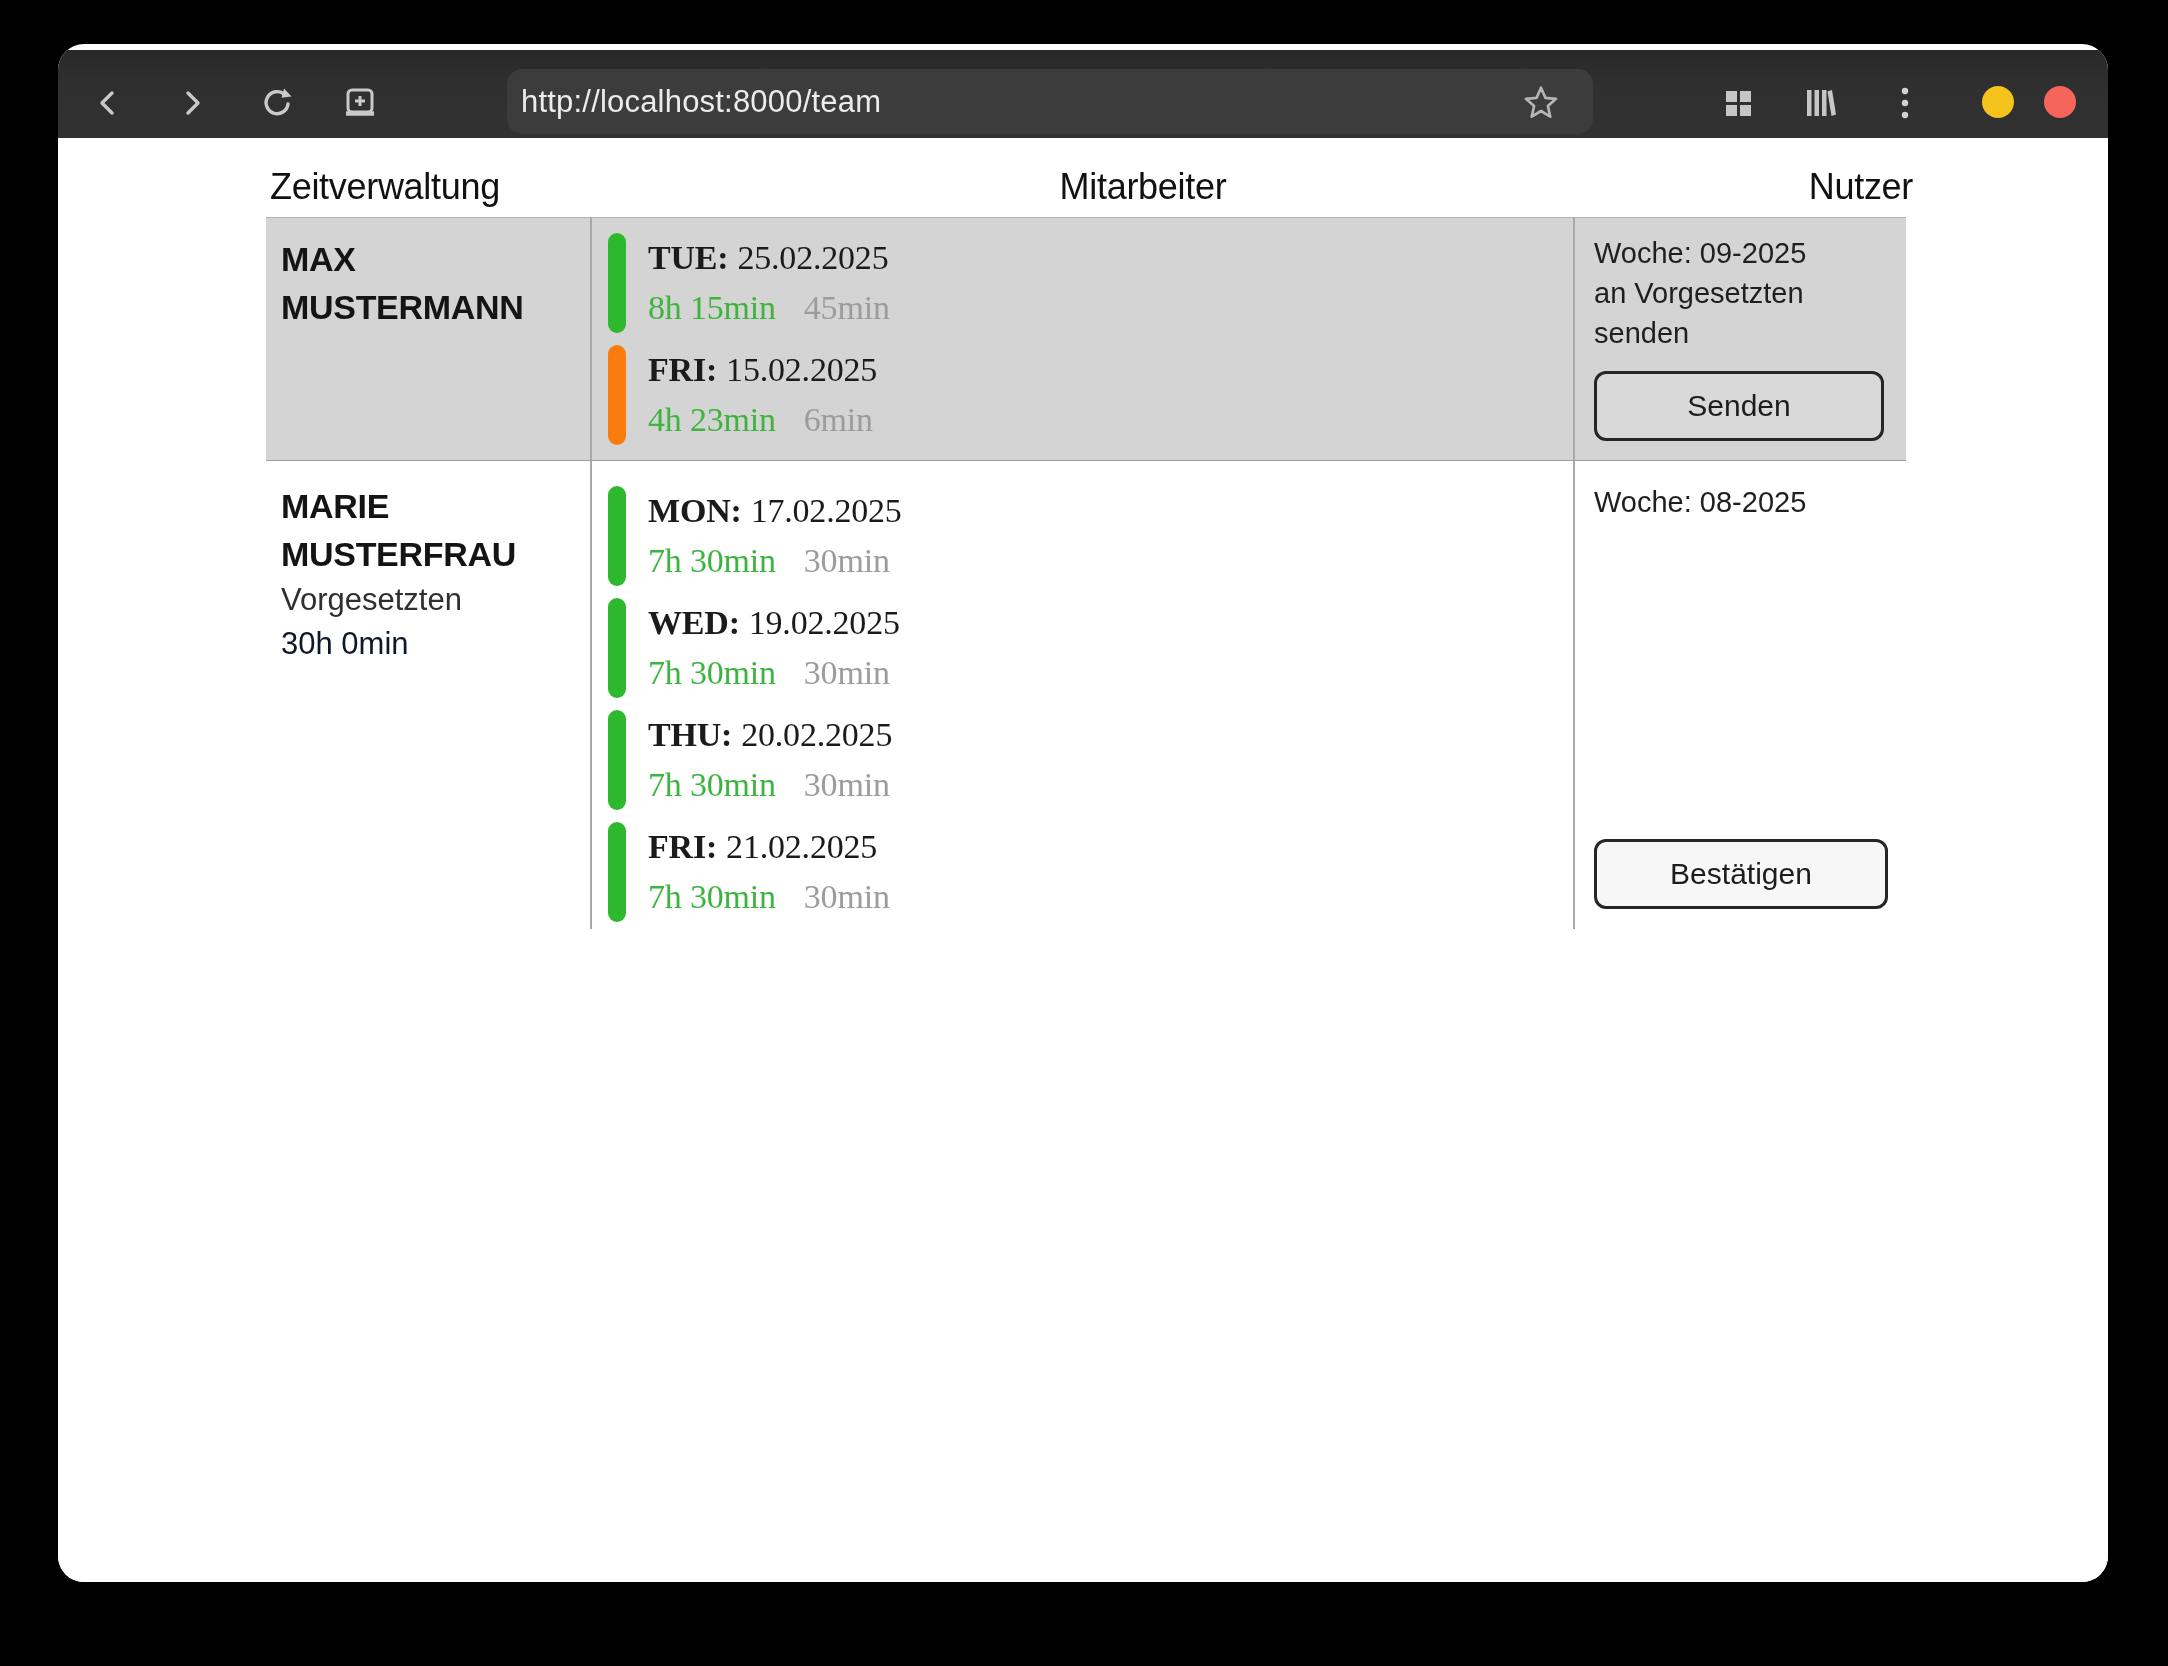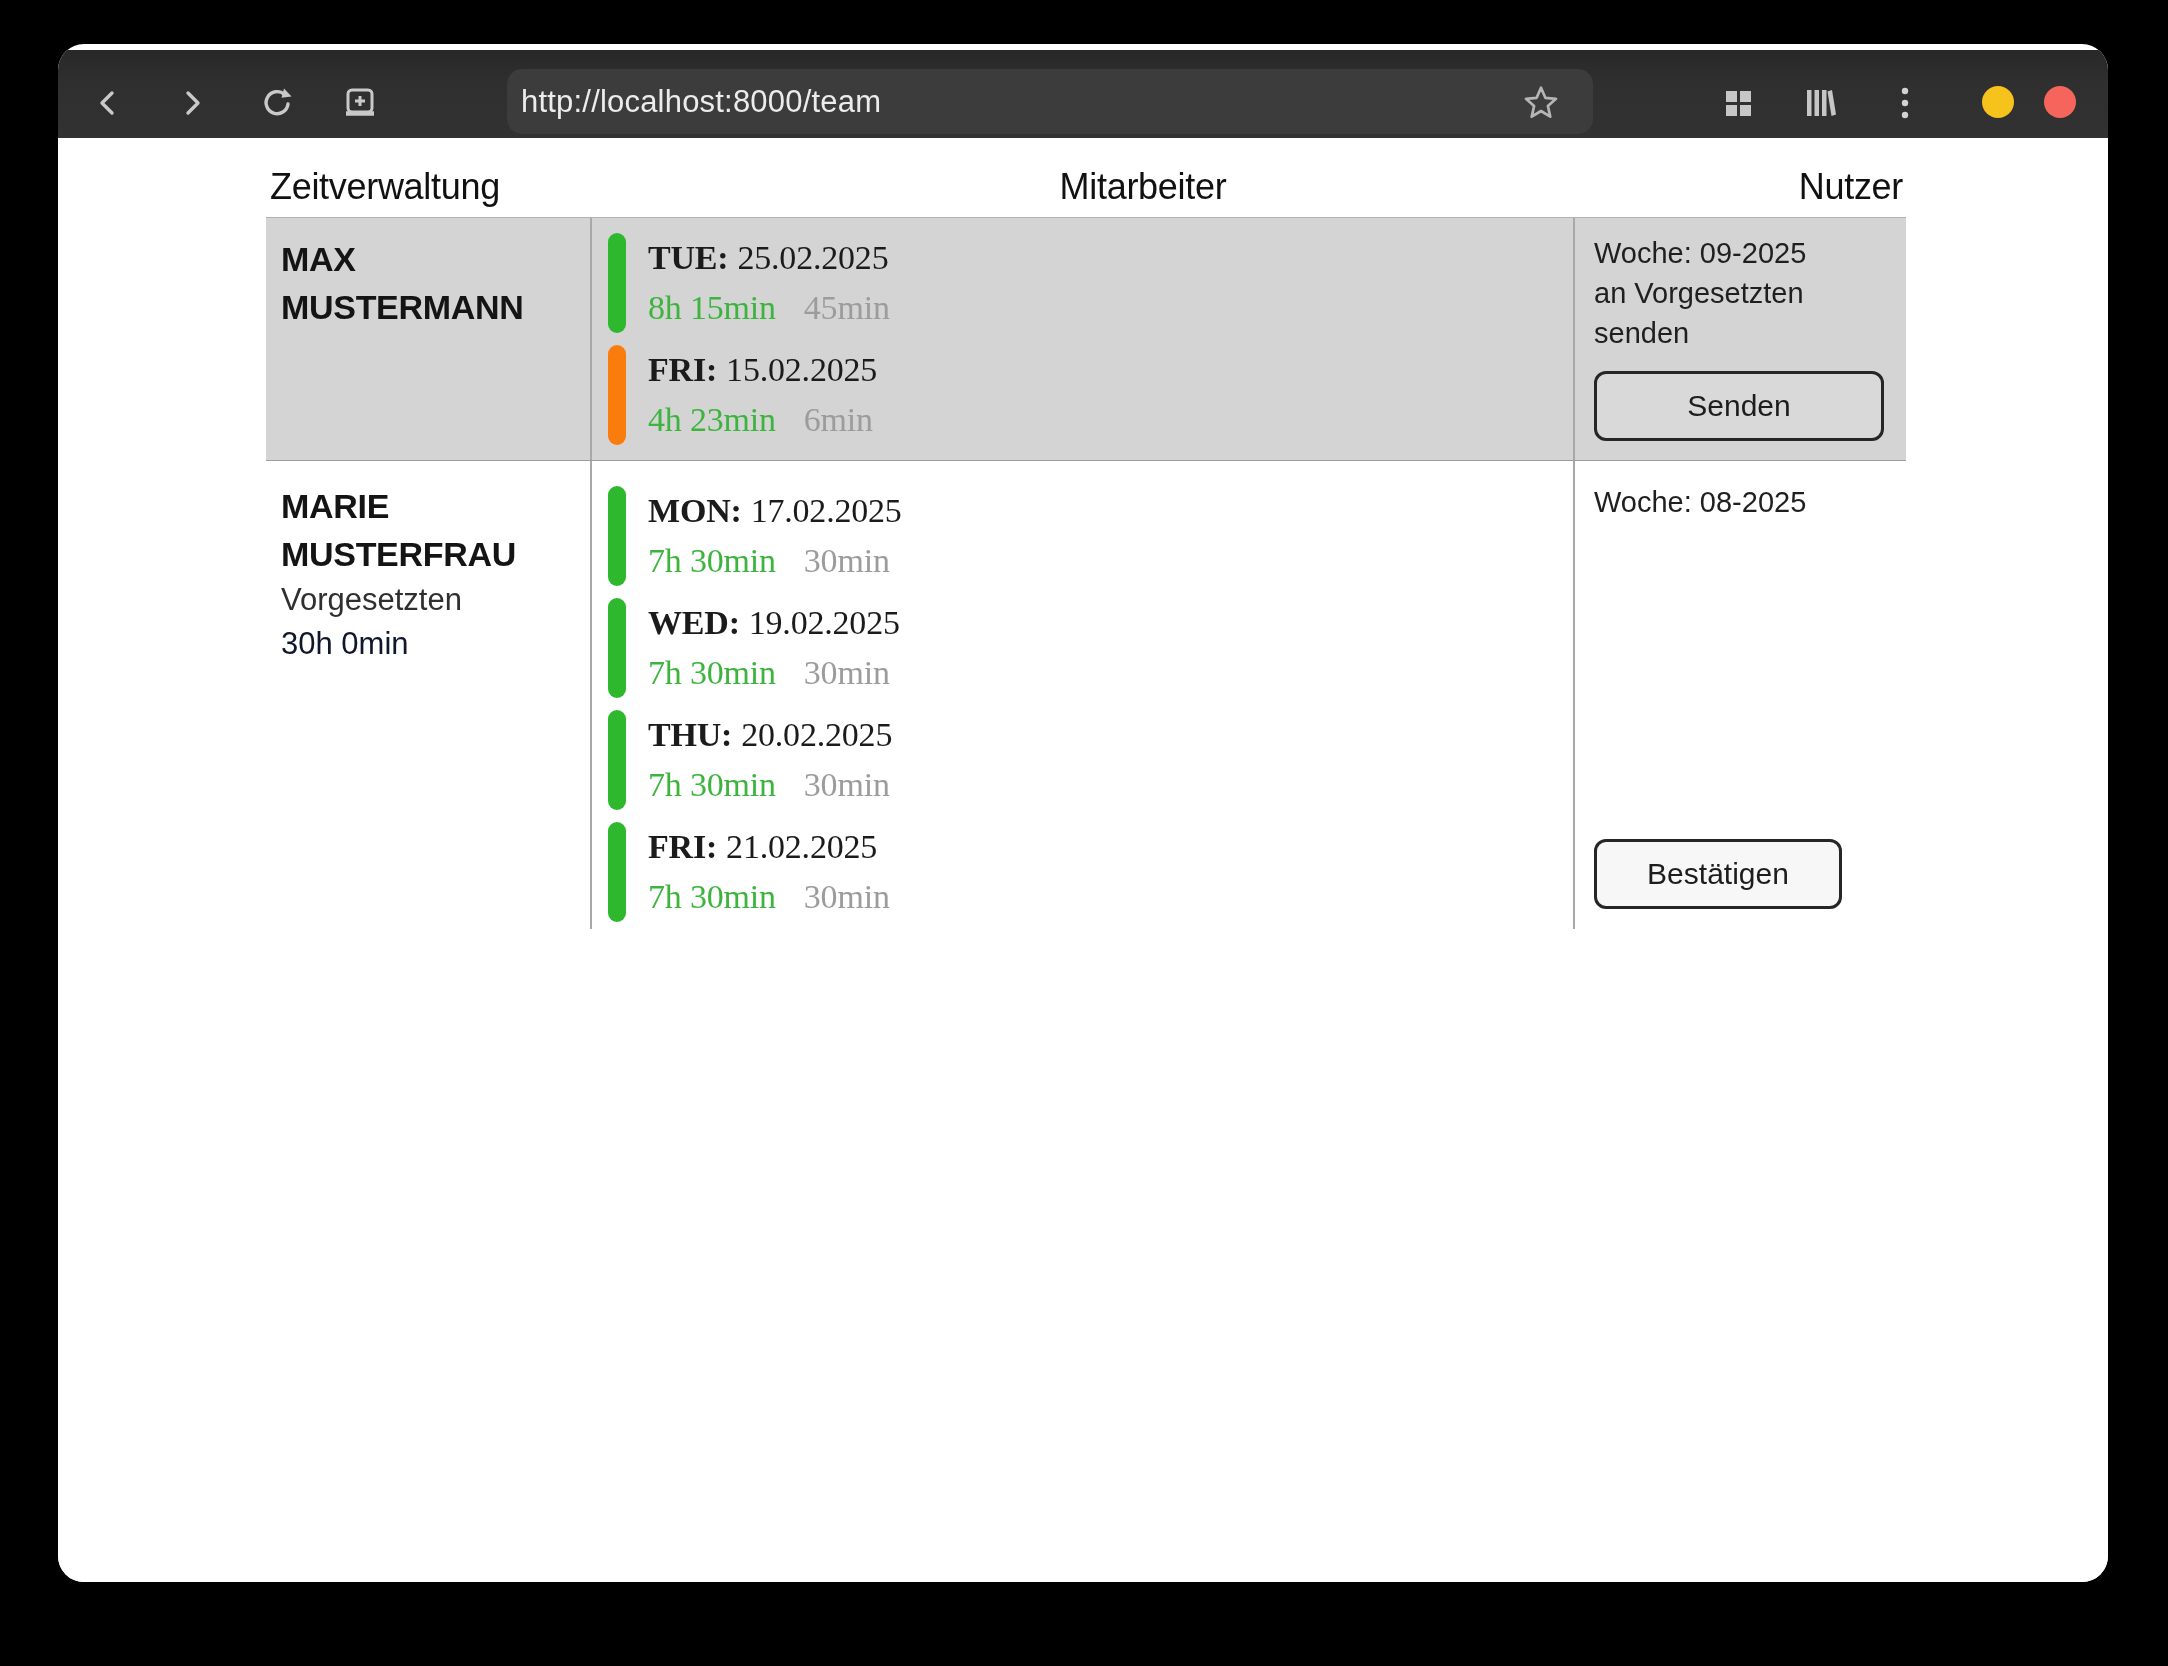--- a/index.html
+++ b/index.html
@@ -26,21 +26,21 @@
     padding-left:14px;font-size:31px;color:#ececec;letter-spacing:0.2px;
     white-space:nowrap;overflow:hidden;flex:1;
   }
   .star-btn{position:absolute;right:34px;top:15px;width:36px;height:36px;}
   .win-circle{position:absolute;top:36px;width:32px;height:32px;border-radius:50%;}
   
   .page{position:absolute;left:0;top:94px;width:100%;height:1444px;background:#fff;}
   .nav-item{position:absolute;top:28px;font-size:36px;color:#111;letter-spacing:-0.3px;white-space:nowrap;cursor:pointer;}
   .nav-left{left:212px;}
   .nav-center{left:1085px;transform:translateX(-50%);}
-  .nav-right{right:205px;margin-left:14px;}
+  .nav-right{right:195px;margin-left:14px;}
   
   .table{position:absolute;left:208px;top:79px;width:1640px;}
   .row{display:grid;grid-template-columns:326px 981px 333px;}
   .row-1{height:242px;background:#d4d4d4;border-top:1px solid #b3b3b3;border-bottom:1px solid #9e9e9e;}
   .row-2{height:468px;background:#fff;}
   .cell-left{border-right:2px solid #a8a8a8;box-sizing:border-box;padding:17px 0 0 15px;}
   .cell-mid{box-sizing:border-box;padding:15px 0 0 16px;font-family:Liberation Serif, serif;}
   .cell-right{border-left:2px solid #a8a8a8;box-sizing:border-box;position:relative;padding:15px 0 0 19px;}
   .row-2 .cell-mid{padding-top:25px;}
   .row-2 .cell-left,.row-2 .cell-right{padding-top:21px;}
@@ -57,21 +57,21 @@
   .entry-day{font-weight:bold;margin-right:9px;}
   .entry-worked{color:#3db43d;margin-right:28px;}
   .entry-pause{color:#9c9c9c;}
   .week-line{font-size:29px;line-height:40px;color:#1f1f1f;}
   .btn{
     width:290px;height:70px;border:3px solid #262626;border-radius:12px;
     font-size:30px;color:#1d1d1d;display:flex;align-items:center;justify-content:center;
     box-sizing:border-box;cursor:pointer;font-family:inherit;
   }
   .btn-senden{margin-top:18px;background:#d9d9d9;}
-  .btn-bestaetigen{position:absolute;left:19px;bottom:20px;background:#f7f7f7;width:248px;}
+  .btn-bestaetigen{position:absolute;left:19px;bottom:20px;background:#f7f7f7;width:294px;}
 </style>
 </head>
 <body>
 
 <div class="window">
 
   <div class="chrome">
 
     <div class="icon-btn" style="left:33px;">
       <svg width="30" height="30" viewBox="0 0 30 30">

